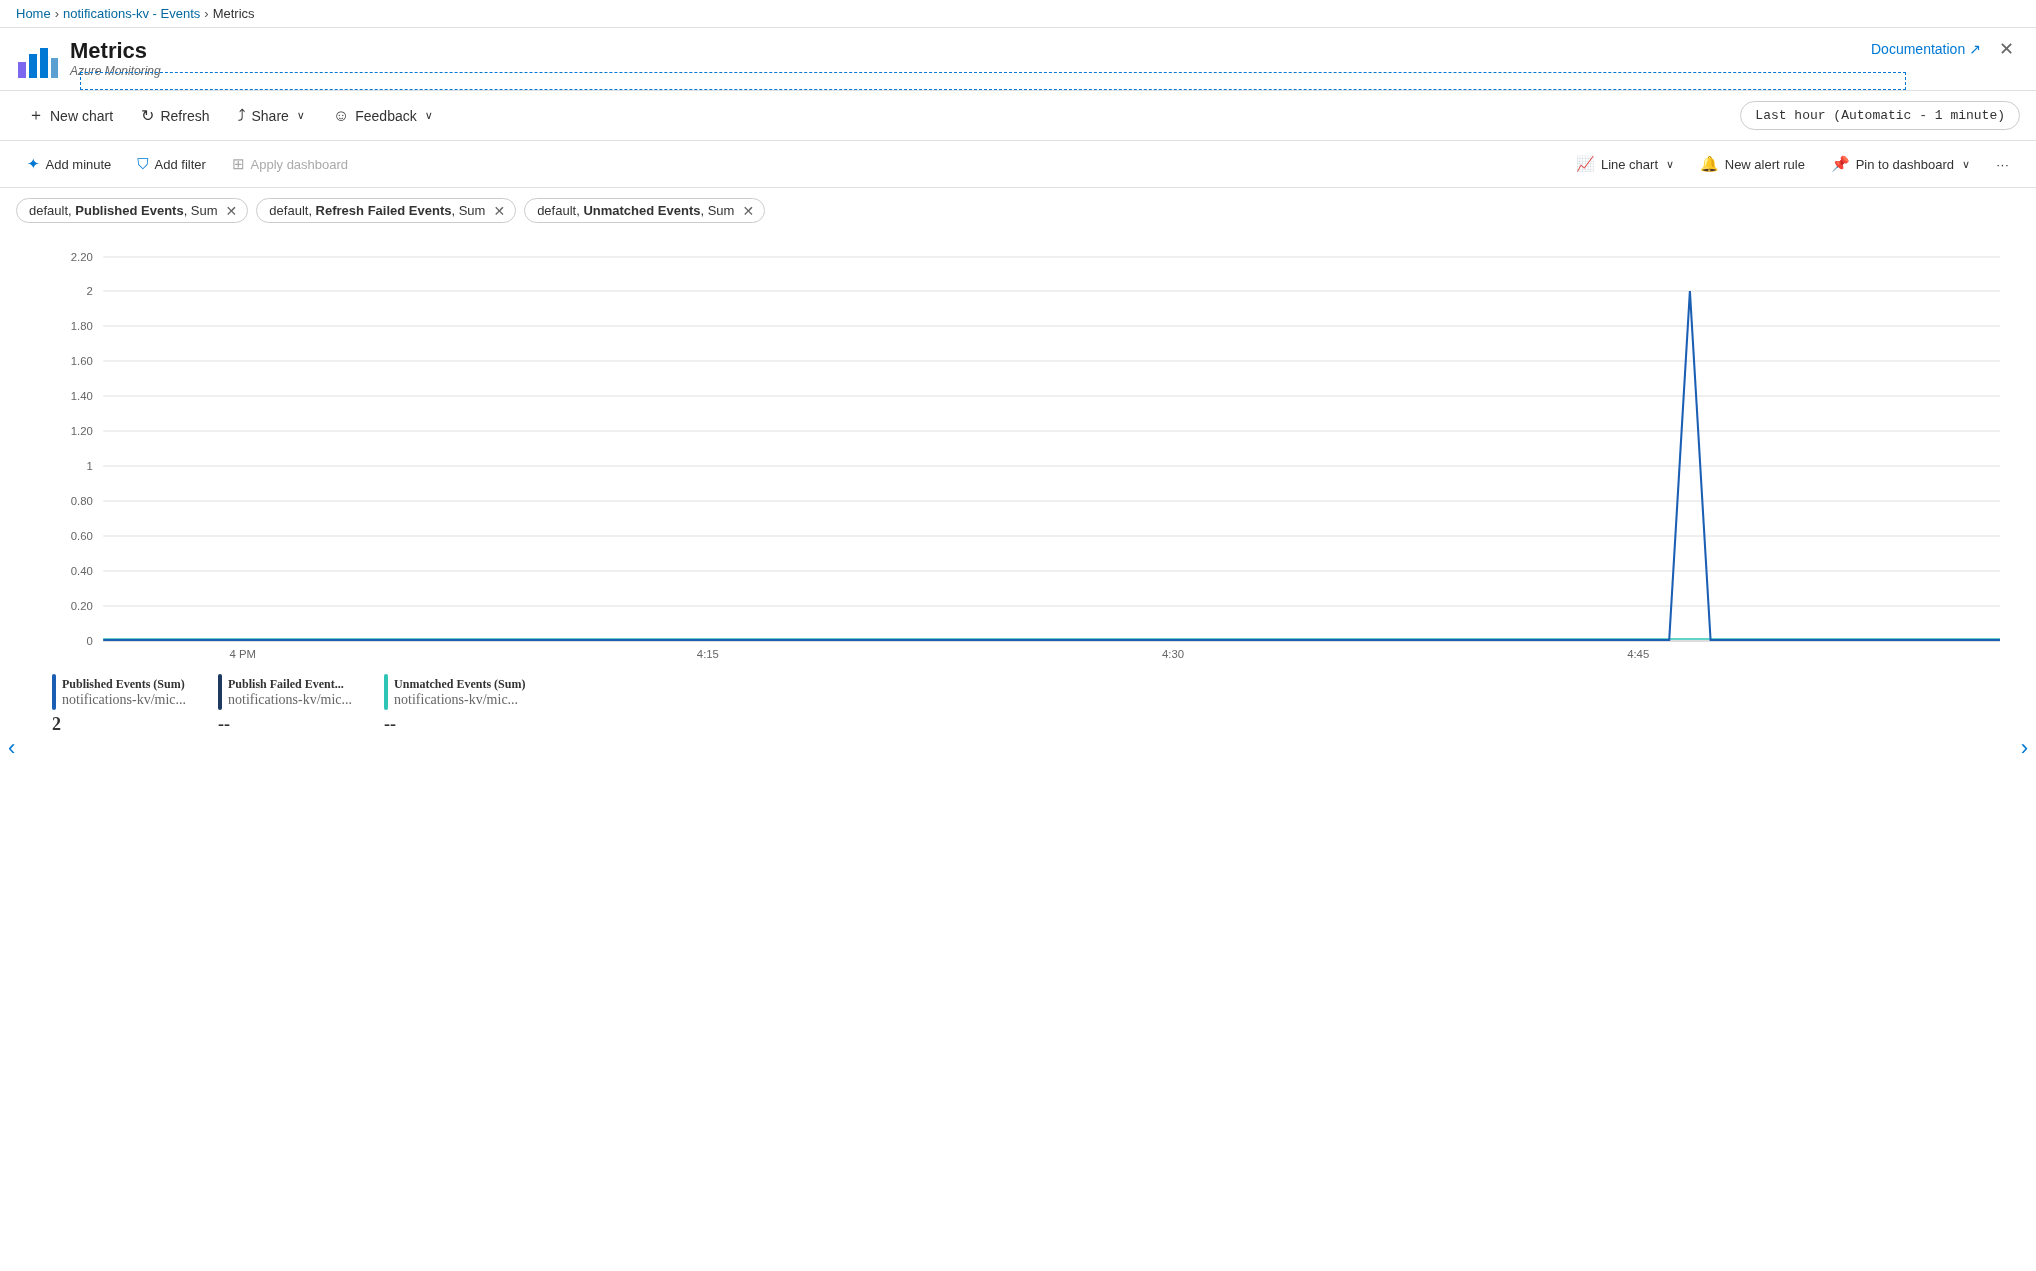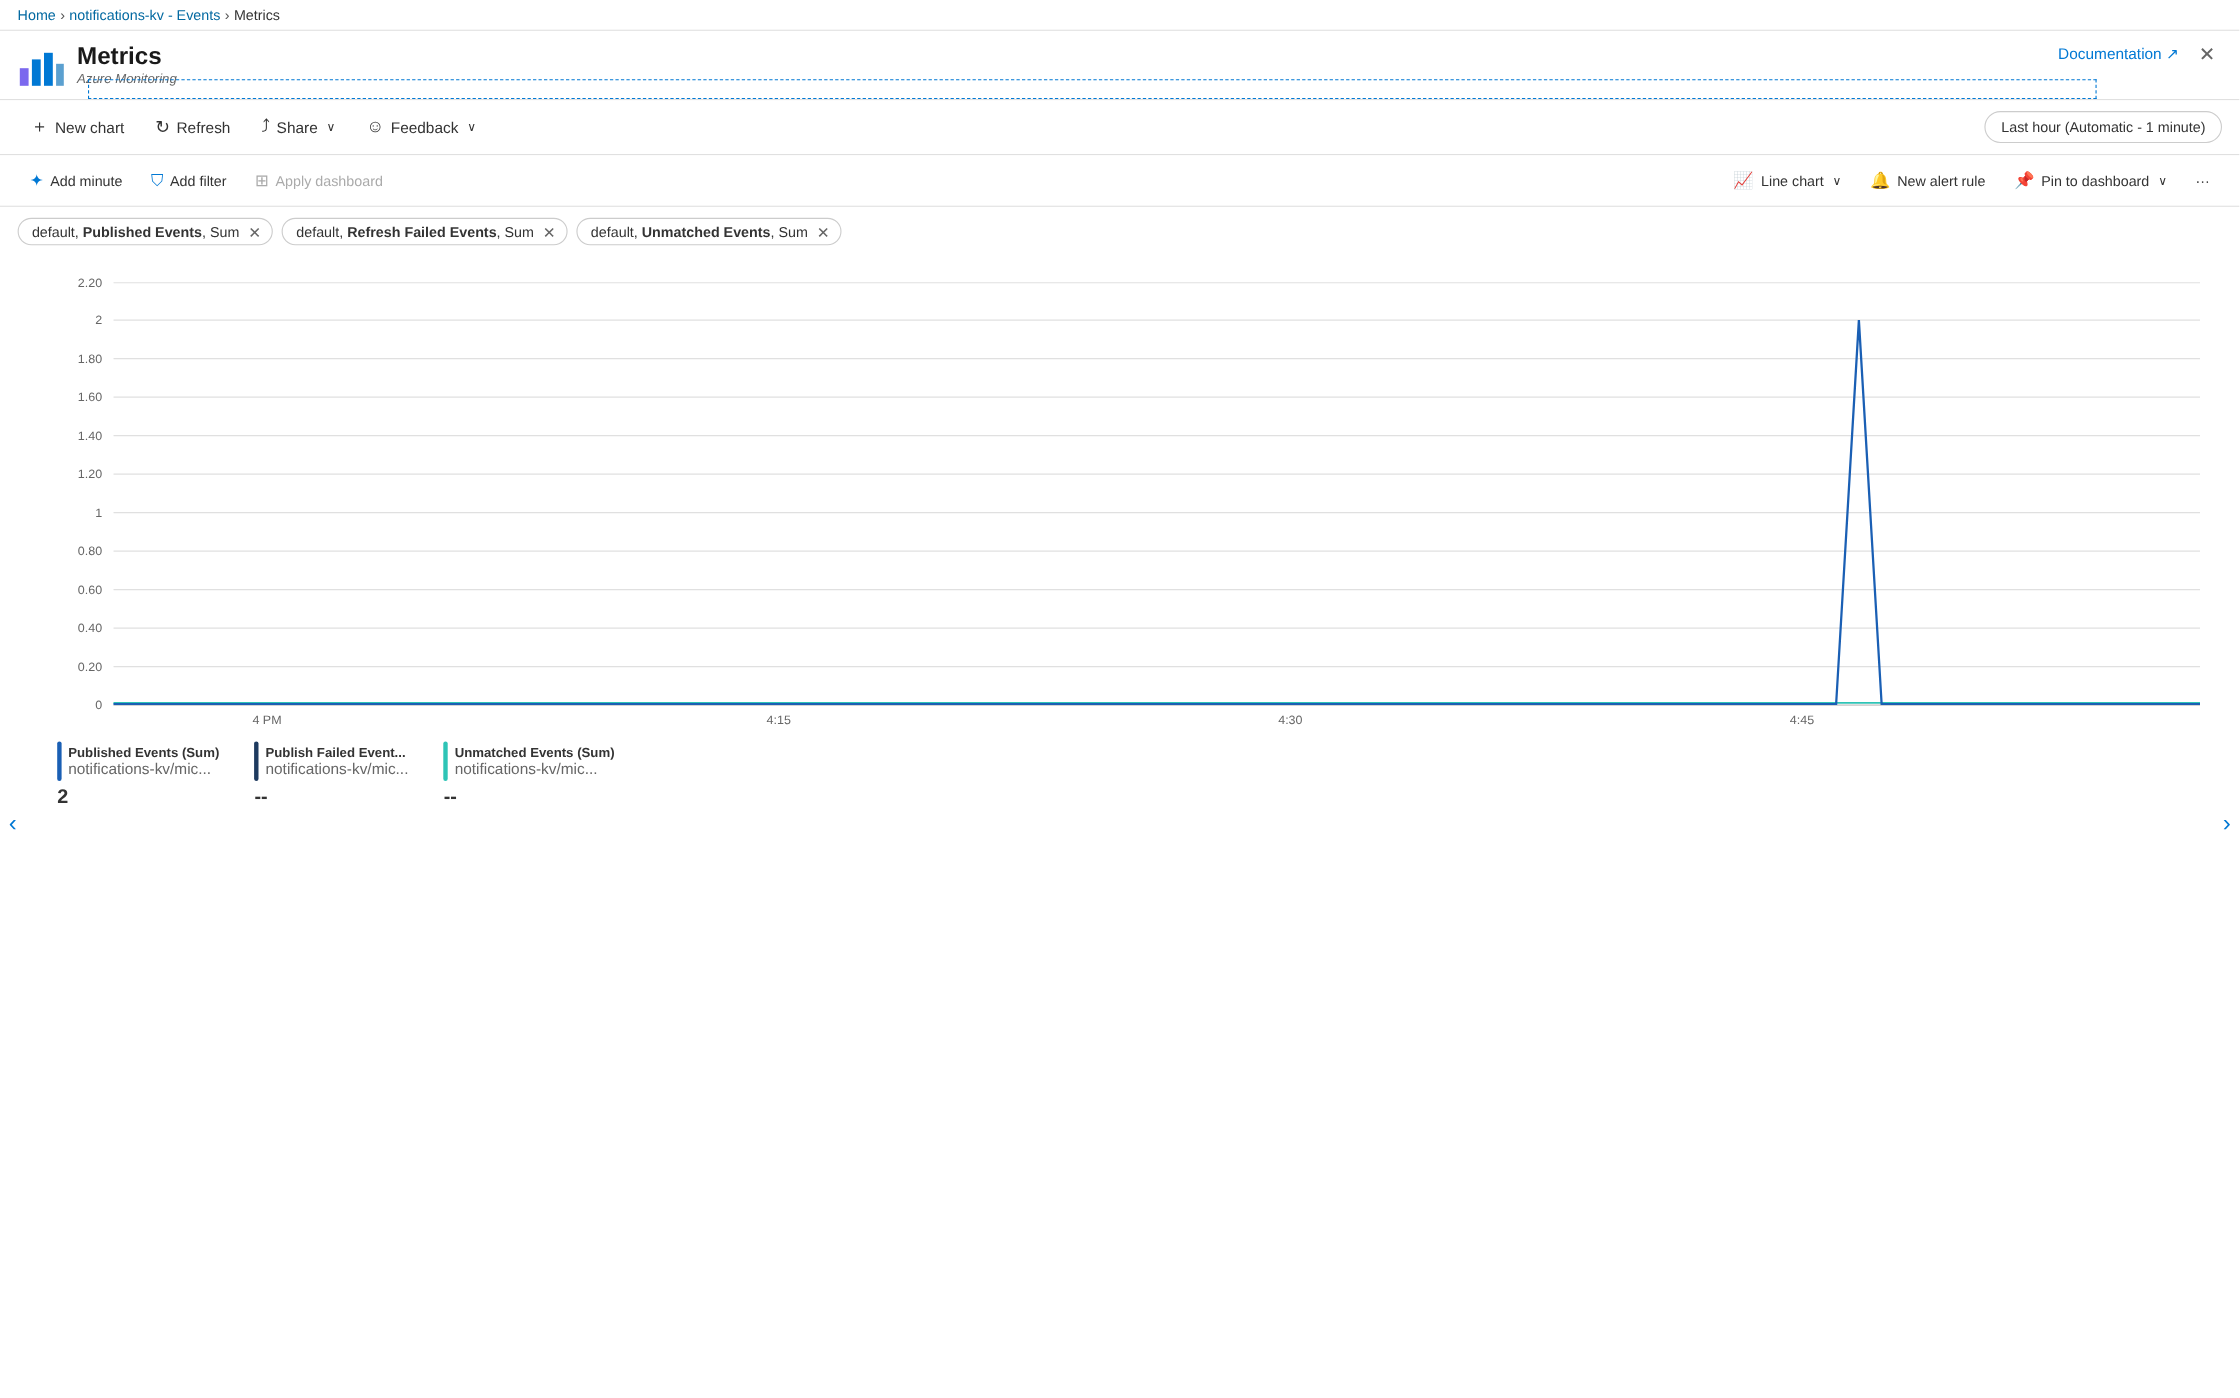--- a/index.html
+++ b/index.html
@@ -91,20 +91,21 @@
       margin-left: auto;
     }
     .time-btn {
       padding: 6px 14px;
       border: 1px solid #ccc;
       border-radius: 16px;
       background: #fff;
       cursor: pointer;
       font-size: 13px;
       color: #333;
+      font-family: Liberation Mono, monospace;
     }
 
     
     .chart-toolbar {
       display: flex;
       align-items: center;
       padding: 8px 16px;
       border-bottom: 1px solid #e0e0e0;
       gap: 4px;
     }
@@ -185,20 +186,21 @@
     
     .chart-legend {
       display: flex;
       gap: 32px;
       padding: 8px 36px 10px;
     }
     .legend-item {
       display: flex;
       flex-direction: column;
       gap: 2px;
+      font-family: Liberation Serif, serif;
     }
     .legend-label-row {
       display: flex;
       align-items: center;
       gap: 6px;
     }
     .legend-color-bar {
       width: 4px;
       height: 36px;
       border-radius: 2px;

